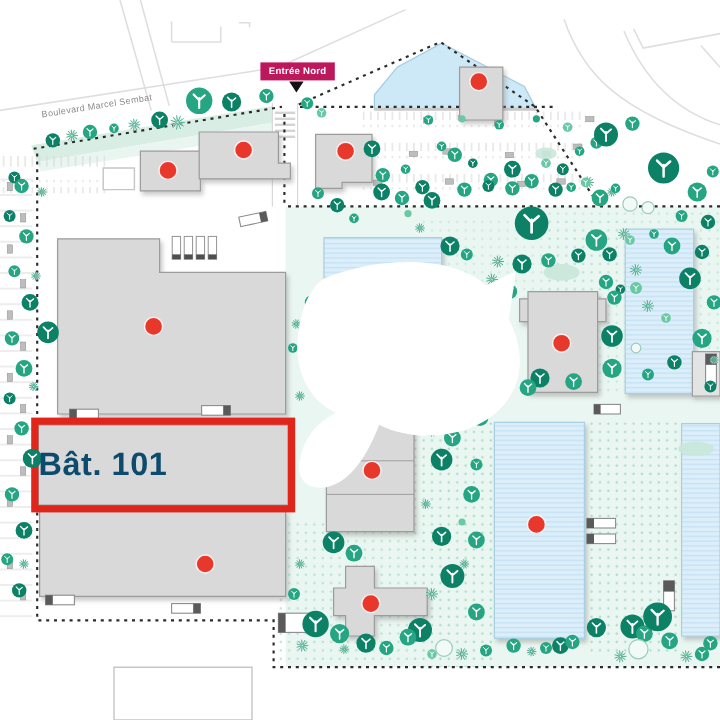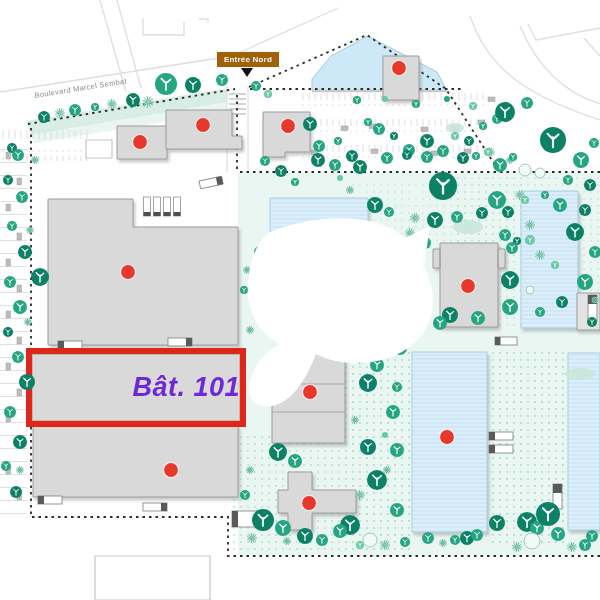--- a/index.html
+++ b/index.html
@@ -1,27 +1,27 @@
 <!DOCTYPE html>
 <html><head>
 <meta charset="utf-8">
 <style>
   html,body{margin:0;padding:0;background:#fff;}
   #stage{position:relative;width:600px;height:600px;overflow:hidden;background:#fff;
          font-family:"Liberation Sans",sans-serif;}
   #map-svg{position:absolute;left:0;top:0;}
   .street-label{position:absolute;left:34px;top:91px;font-size:7.5px;color:#8c8c8c;
     transform:rotate(-9deg);transform-origin:0 0;letter-spacing:.3px;white-space:nowrap;}
-  .entrance-box{position:absolute;left:217px;top:52px;width:62px;height:15px;background:#a16207;
+  .entrance-box{position:absolute;left:217px;top:52px;width:62px;height:15px;background:#be185d;
     color:#fff;font-size:8px;font-weight:bold;display:flex;align-items:center;justify-content:center;
     letter-spacing:.2px;white-space:nowrap;}
   .entrance-arrow{position:absolute;left:241px;top:68px;width:0;height:0;
     border-left:6px solid transparent;border-right:6px solid transparent;border-top:9px solid #111;}
-  .bat101-label{position:absolute;left:32px;top:372px;width:208px;text-align:right;
-    font-size:27px;font-weight:bold;color:#6d28d9;letter-spacing:.5px;white-space:nowrap;font-style:italic;}
+  .bat101-label{position:absolute;left:32px;top:372px;width:208px;text-align:left;
+    font-size:27px;font-weight:bold;color:#0c4a6e;letter-spacing:.5px;white-space:nowrap;}
 </style>
 </head>
 <body>
 
 <div id="stage">
   <svg id="map-svg" width="600" height="600" viewBox="0 0 600 600">
       <defs>
         <pattern id="pd" width="7" height="7" patternUnits="userSpaceOnUse">
           <circle cx="3" cy="3" r="1.05" fill="#aeddc9"></circle>
         </pattern>

